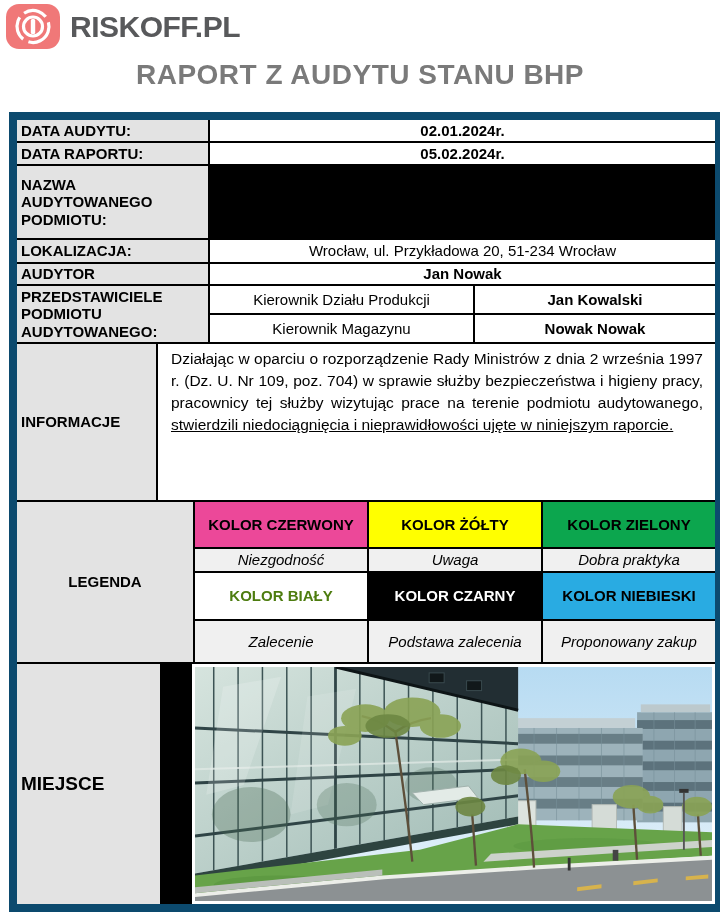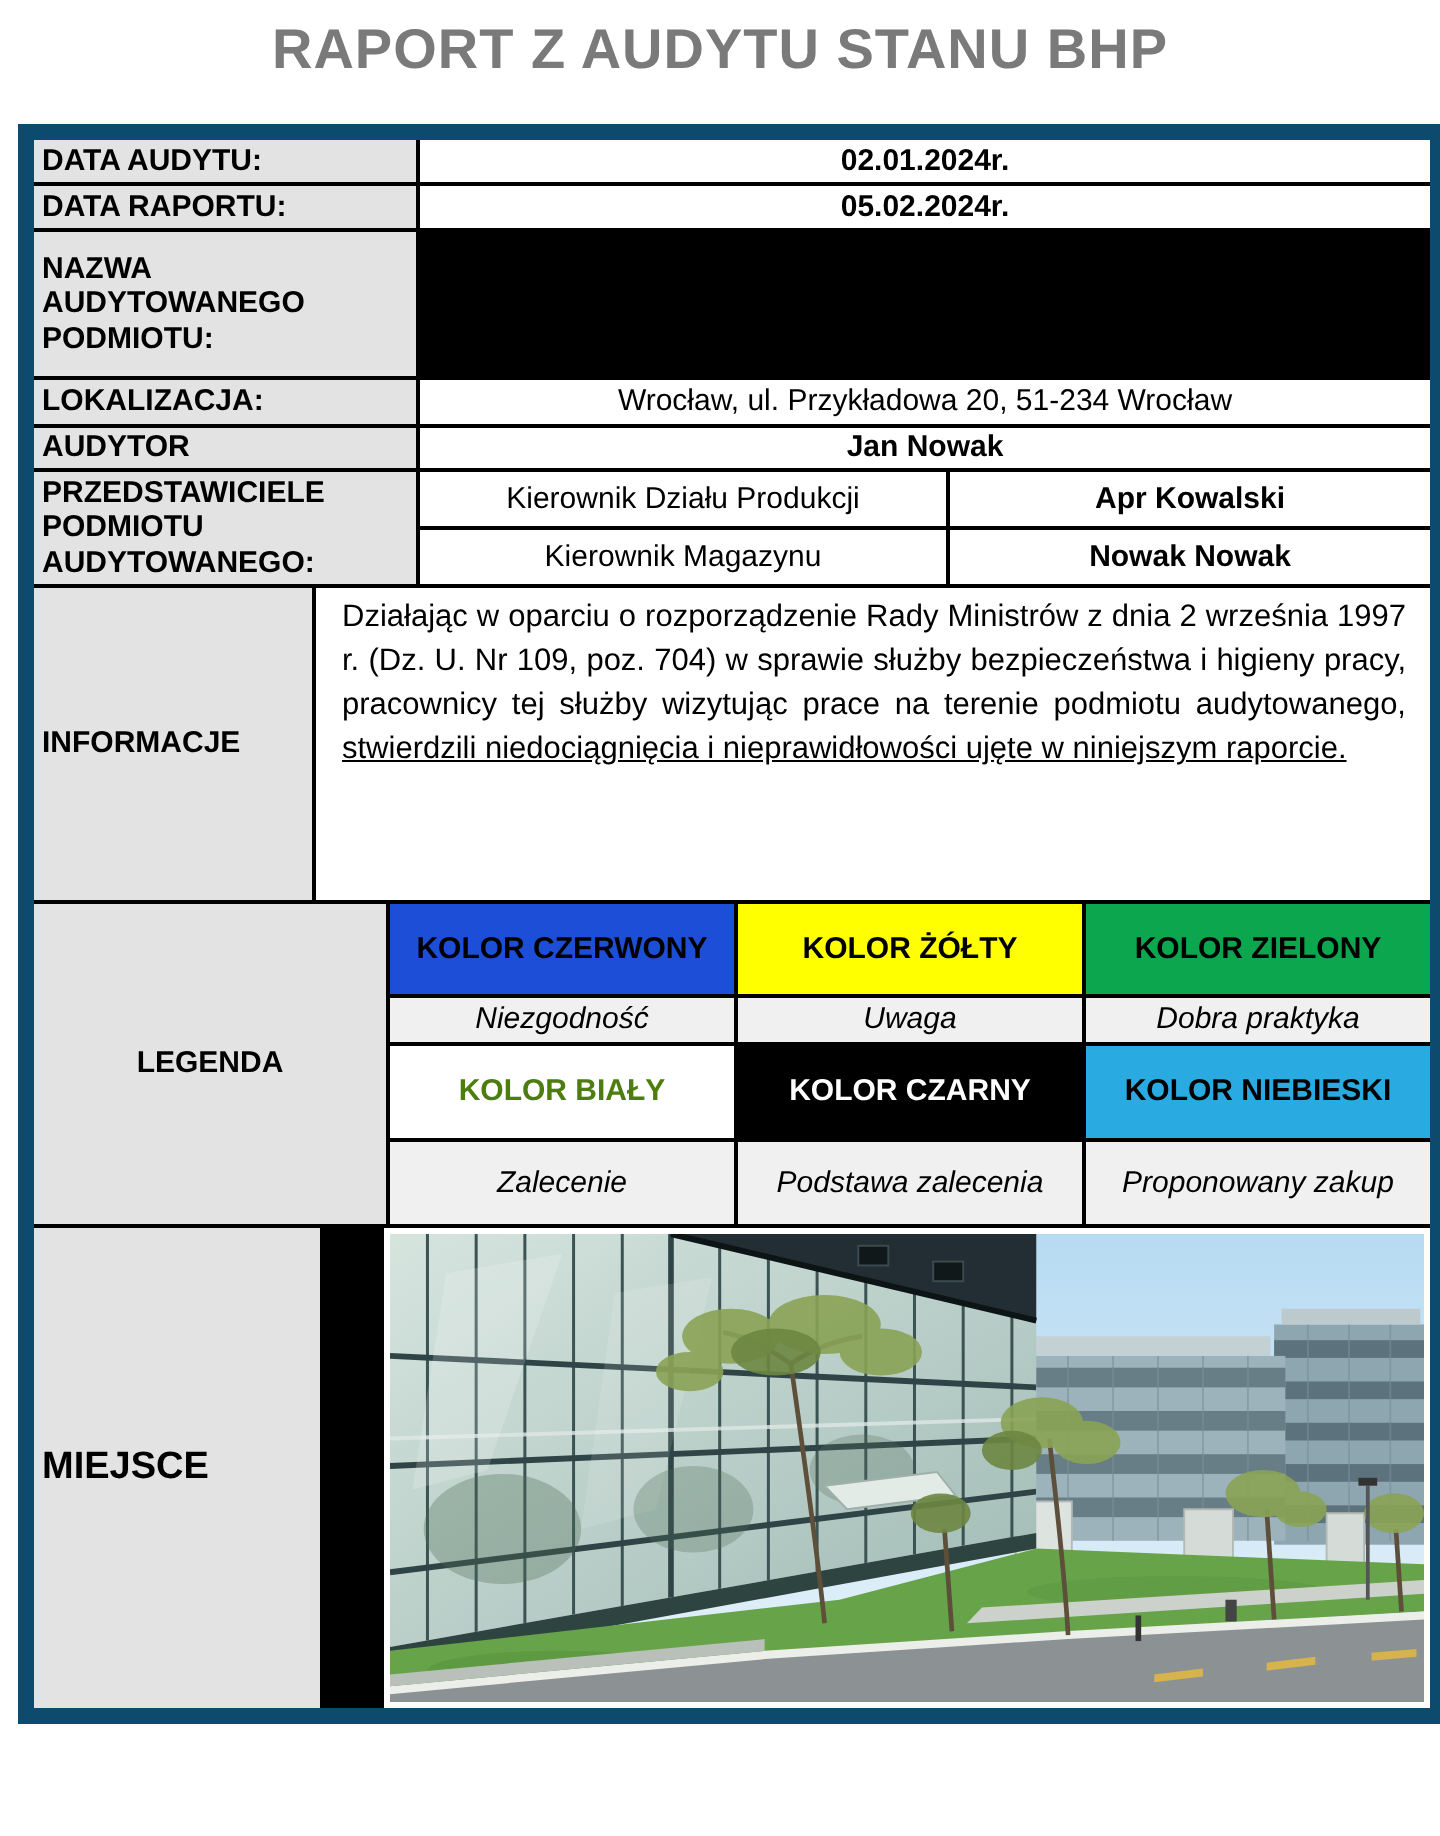--- a/index.html
+++ b/index.html
@@ -39,20 +39,29 @@
 
   .sec4{grid-template-columns:143px 1fr;grid-template-rows:240px;gap:32px;}
   .photo-cell{padding:3px;display:block;}
   .photo-cell svg{display:block;width:100%;height:234px;}
 </style>
 </head>
 <body>
 
 <div class="page">
 
+  <div class="brandbar">
+    <svg class="logo-icon" width="56" height="47" viewBox="0 0 56 47" aria-hidden="true">
+      <rect x="1" y="1" width="54" height="45" rx="13" fill="#f07878"></rect>
+      <circle cx="28" cy="23.5" r="16" stroke="#ffffff" stroke-width="3.2" fill="none" stroke-dasharray="24 6" transform="rotate(20 28 23.5)"></circle>
+      <circle cx="28" cy="23.5" r="9.5" stroke="#ffffff" stroke-width="3.2" fill="none"></circle>
+      <rect x="25.8" y="16" width="4.4" height="15" rx="1.5" fill="#ffffff"></rect>
+    </svg>
+    <span class="logo-text">RISKOFF.PL</span>
+  </div>
 
   <h1 class="doc-title">RAPORT Z AUDYTU STANU BHP</h1>
 
   <div class="doc">
 
     <div class="grid sec sec1">
       <div class="cell lbl" style="grid-row:1">DATA AUDYTU:</div>
       <div class="cell val bold" style="grid-row:1;grid-column:2/4">02.01.2024r.</div>
 
       <div class="cell lbl" style="grid-row:2">DATA RAPORTU:</div>
@@ -61,36 +70,36 @@
       <div class="cell lbl" style="grid-row:3">NAZWA AUDYTOWANEGO PODMIOTU:</div>
 
       <div class="cell lbl" style="grid-row:4">LOKALIZACJA:</div>
       <div class="cell val" style="grid-row:4;grid-column:2/4">Wrocław, ul. Przykładowa 20, 51-234 Wrocław</div>
 
       <div class="cell lbl" style="grid-row:5">AUDYTOR</div>
       <div class="cell val bold" style="grid-row:5;grid-column:2/4">Jan Nowak</div>
 
       <div class="cell lbl" style="grid-row:6/8">PRZEDSTAWICIELE PODMIOTU AUDYTOWANEGO:</div>
       <div class="cell val" style="grid-row:6;grid-column:2">Kierownik Działu Produkcji</div>
-      <div class="cell val bold" style="grid-row:6;grid-column:3">Apr Kowalski</div>
+      <div class="cell val bold" style="grid-row:6;grid-column:3">Jan Kowalski</div>
       <div class="cell val" style="grid-row:7;grid-column:2">Kierownik Magazynu</div>
       <div class="cell val bold" style="grid-row:7;grid-column:3">Nowak Nowak</div>
     </div>
 
     <div class="grid sec sec2">
       <div class="cell lbl">INFORMACJE</div>
       <div class="cell" style="align-items:flex-start">
         <p class="info-text" style="margin:0"><span>Działając w oparciu o rozporządzenie Rady Ministrów z dnia 2 września 1997 r.  (Dz. U. Nr 109, poz. 704) w sprawie służby bezpieczeństwa i higieny pracy, pracownicy tej służby wizytując prace na terenie podmiotu audytowanego, </span><span class="und">stwierdzili niedociągnięcia i nieprawidłowości ujęte w niniejszym raporcie.</span></p>
       </div>
     </div>
 
     <div class="grid sec sec3">
       <div class="cell lbl val" style="grid-row:1/5;grid-column:1">LEGENDA</div>
 
-      <div class="cell color-cell" style="grid-area: 1 / 2; background-color: #1d4ed8; color: rgb(0, 0, 0);">KOLOR CZERWONY</div>
+      <div class="cell color-cell" style="grid-area: 1 / 2; background-color: #ec4899; color: rgb(0, 0, 0);">KOLOR CZERWONY</div>
       <div class="cell color-cell" style="grid-area: 1 / 3; background-color: rgb(255, 255, 0); color: rgb(0, 0, 0);">KOLOR ŻÓŁTY</div>
       <div class="cell color-cell" style="grid-area: 1 / 4; background-color: rgb(12, 166, 78); color: rgb(0, 0, 0);">KOLOR ZIELONY</div>
 
       <div class="cell meaning" style="grid-row:2;grid-column:2">Niezgodność</div>
       <div class="cell meaning" style="grid-row:2;grid-column:3">Uwaga</div>
       <div class="cell meaning" style="grid-row:2;grid-column:4">Dobra praktyka</div>
 
       <div class="cell color-cell" style="grid-area: 3 / 2; background-color: rgb(255, 255, 255); color: #4d7c0f;">KOLOR BIAŁY</div>
       <div class="cell color-cell" style="grid-area: 3 / 3; background-color: rgb(0, 0, 0); color: rgb(255, 255, 255);">KOLOR CZARNY</div>
       <div class="cell color-cell" style="grid-area: 3 / 4; background-color: rgb(41, 171, 226); color: rgb(0, 0, 0);">KOLOR NIEBIESKI</div>

